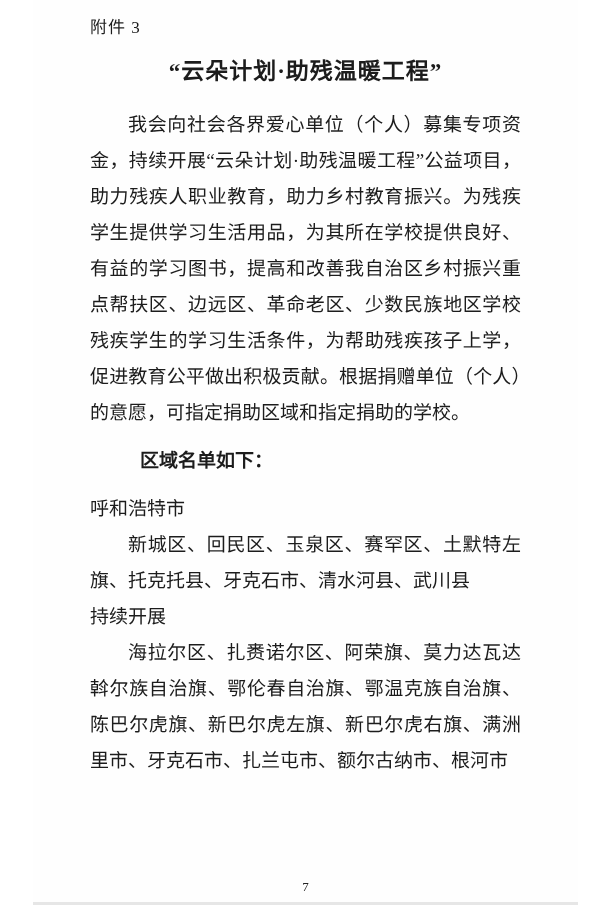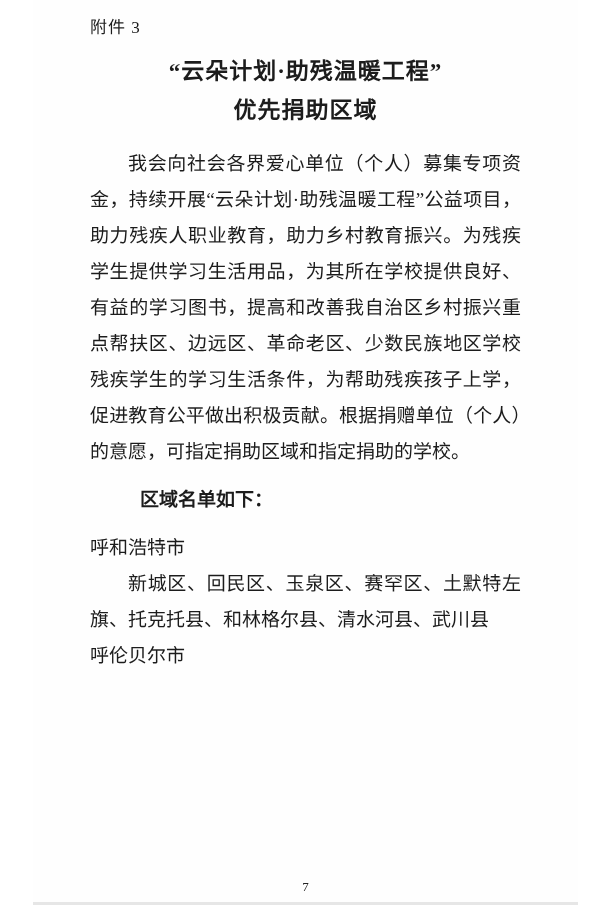--- a/index.html
+++ b/index.html
@@ -75,36 +75,36 @@
 </style>
 </head>
 <body>
 
 <div class="page">
 
   <div class="attachment">附件 3</div>
 
   <h1 class="title">
     <span class="tline">“云朵计划·助残温暖工程”</span>
-    <span class="tline">优先捐助区域</span>
   </h1>
 
   <p class="body-par intro">我会向社会各界爱心单位（个人）募集专项资金，持续开展“云朵计划·助残温暖工程”公益项目，助力残疾人职业教育，助力乡村教育振兴。为残疾学生提供学习生活用品，为其所在学校提供良好、有益的学习图书，提高和改善我自治区乡村振兴重点帮扶区、边远区、革命老区、少数民族地区学校残疾学生的学习生活条件，为帮助残疾孩子上学，促进教育公平做出积极贡献。根据捐赠单位（个人）的意愿，可指定捐助区域和指定捐助的学校。</p>
 
   <p class="list-heading">区域名单如下：</p>
 
   <div class="region">
     <div class="city">呼和浩特市</div>
-    <p class="body-par districts">新城区、回民区、玉泉区、赛罕区、土默特左旗、托克托县、和林格尔县、清水河县、武川县</p>
+    <p class="body-par districts">新城区、回民区、玉泉区、赛罕区、土默特左旗、托克托县、牙克石市、清水河县、武川县</p>
   </div>
 
   <div class="region">
   </div>
 
   <div class="region">
-    <div class="city">呼伦贝尔市</div>
+    <div class="city">持续开展</div>
+    <p class="body-par districts">海拉尔区、扎赉诺尔区、阿荣旗、莫力达瓦达斡尔族自治旗、鄂伦春自治旗、鄂温克族自治旗、陈巴尔虎旗、新巴尔虎左旗、新巴尔虎右旗、满洲里市、牙克石市、扎兰屯市、额尔古纳市、根河市</p>
   </div>
 
   <div class="page-number">7</div>
 
   <div class="scan-edge"></div>
 
 </div>
 
 </body></html>

